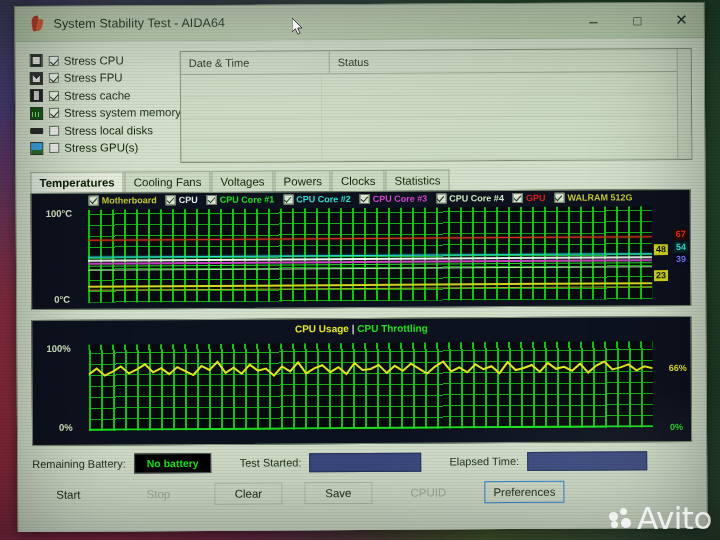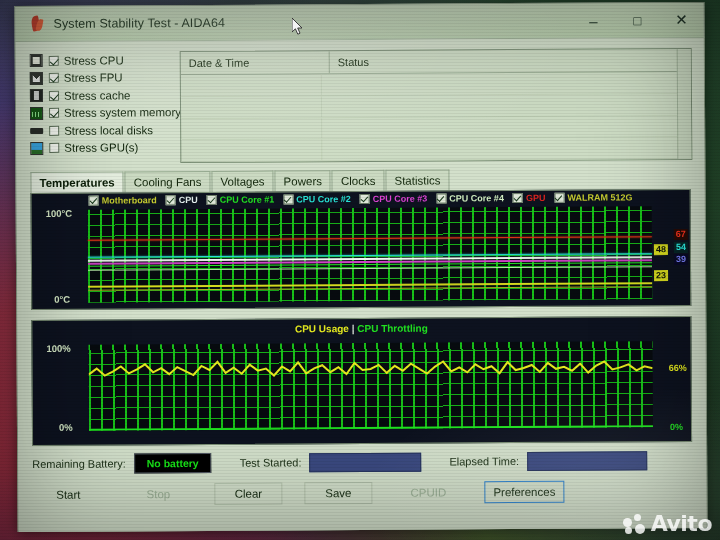--- a/index.html
+++ b/index.html
@@ -132,21 +132,21 @@
   .vign{position:absolute;inset:0;pointer-events:none;
     box-shadow:inset 0 0 120px rgba(0,0,0,.45);}
   .scan{position:absolute;inset:0;pointer-events:none;opacity:.12;
     background:repeating-linear-gradient(0deg,rgba(0,0,0,.5) 0 1px,rgba(255,255,255,0) 1px 3px);}
   .cursor{position:absolute;left:292px;top:18px;width:12px;height:18px;z-index:40;}
 
   .watermark{position:absolute;right:8px;bottom:4px;z-index:50;display:flex;align-items:center;
     opacity:.82;}
   .wm-dots{position:relative;width:26px;height:22px;margin-right:2px;}
   .wm-dots i{position:absolute;background:#fff;border-radius:50%;display:block;}
-  .wm-text{font-size:22px;font-weight:bold;color:#fff;letter-spacing:-.5px;
+  .wm-text{font-size:31px;font-weight:normal;color:#fff;letter-spacing:-.5px;
     font-family:"DejaVu Sans",sans-serif;}
 </style>
 </head>
 <body>
 
 <div id="root">
   <div class="desktop"></div>
   <div class="desk-sheen"></div>
 
   <div class="win">

